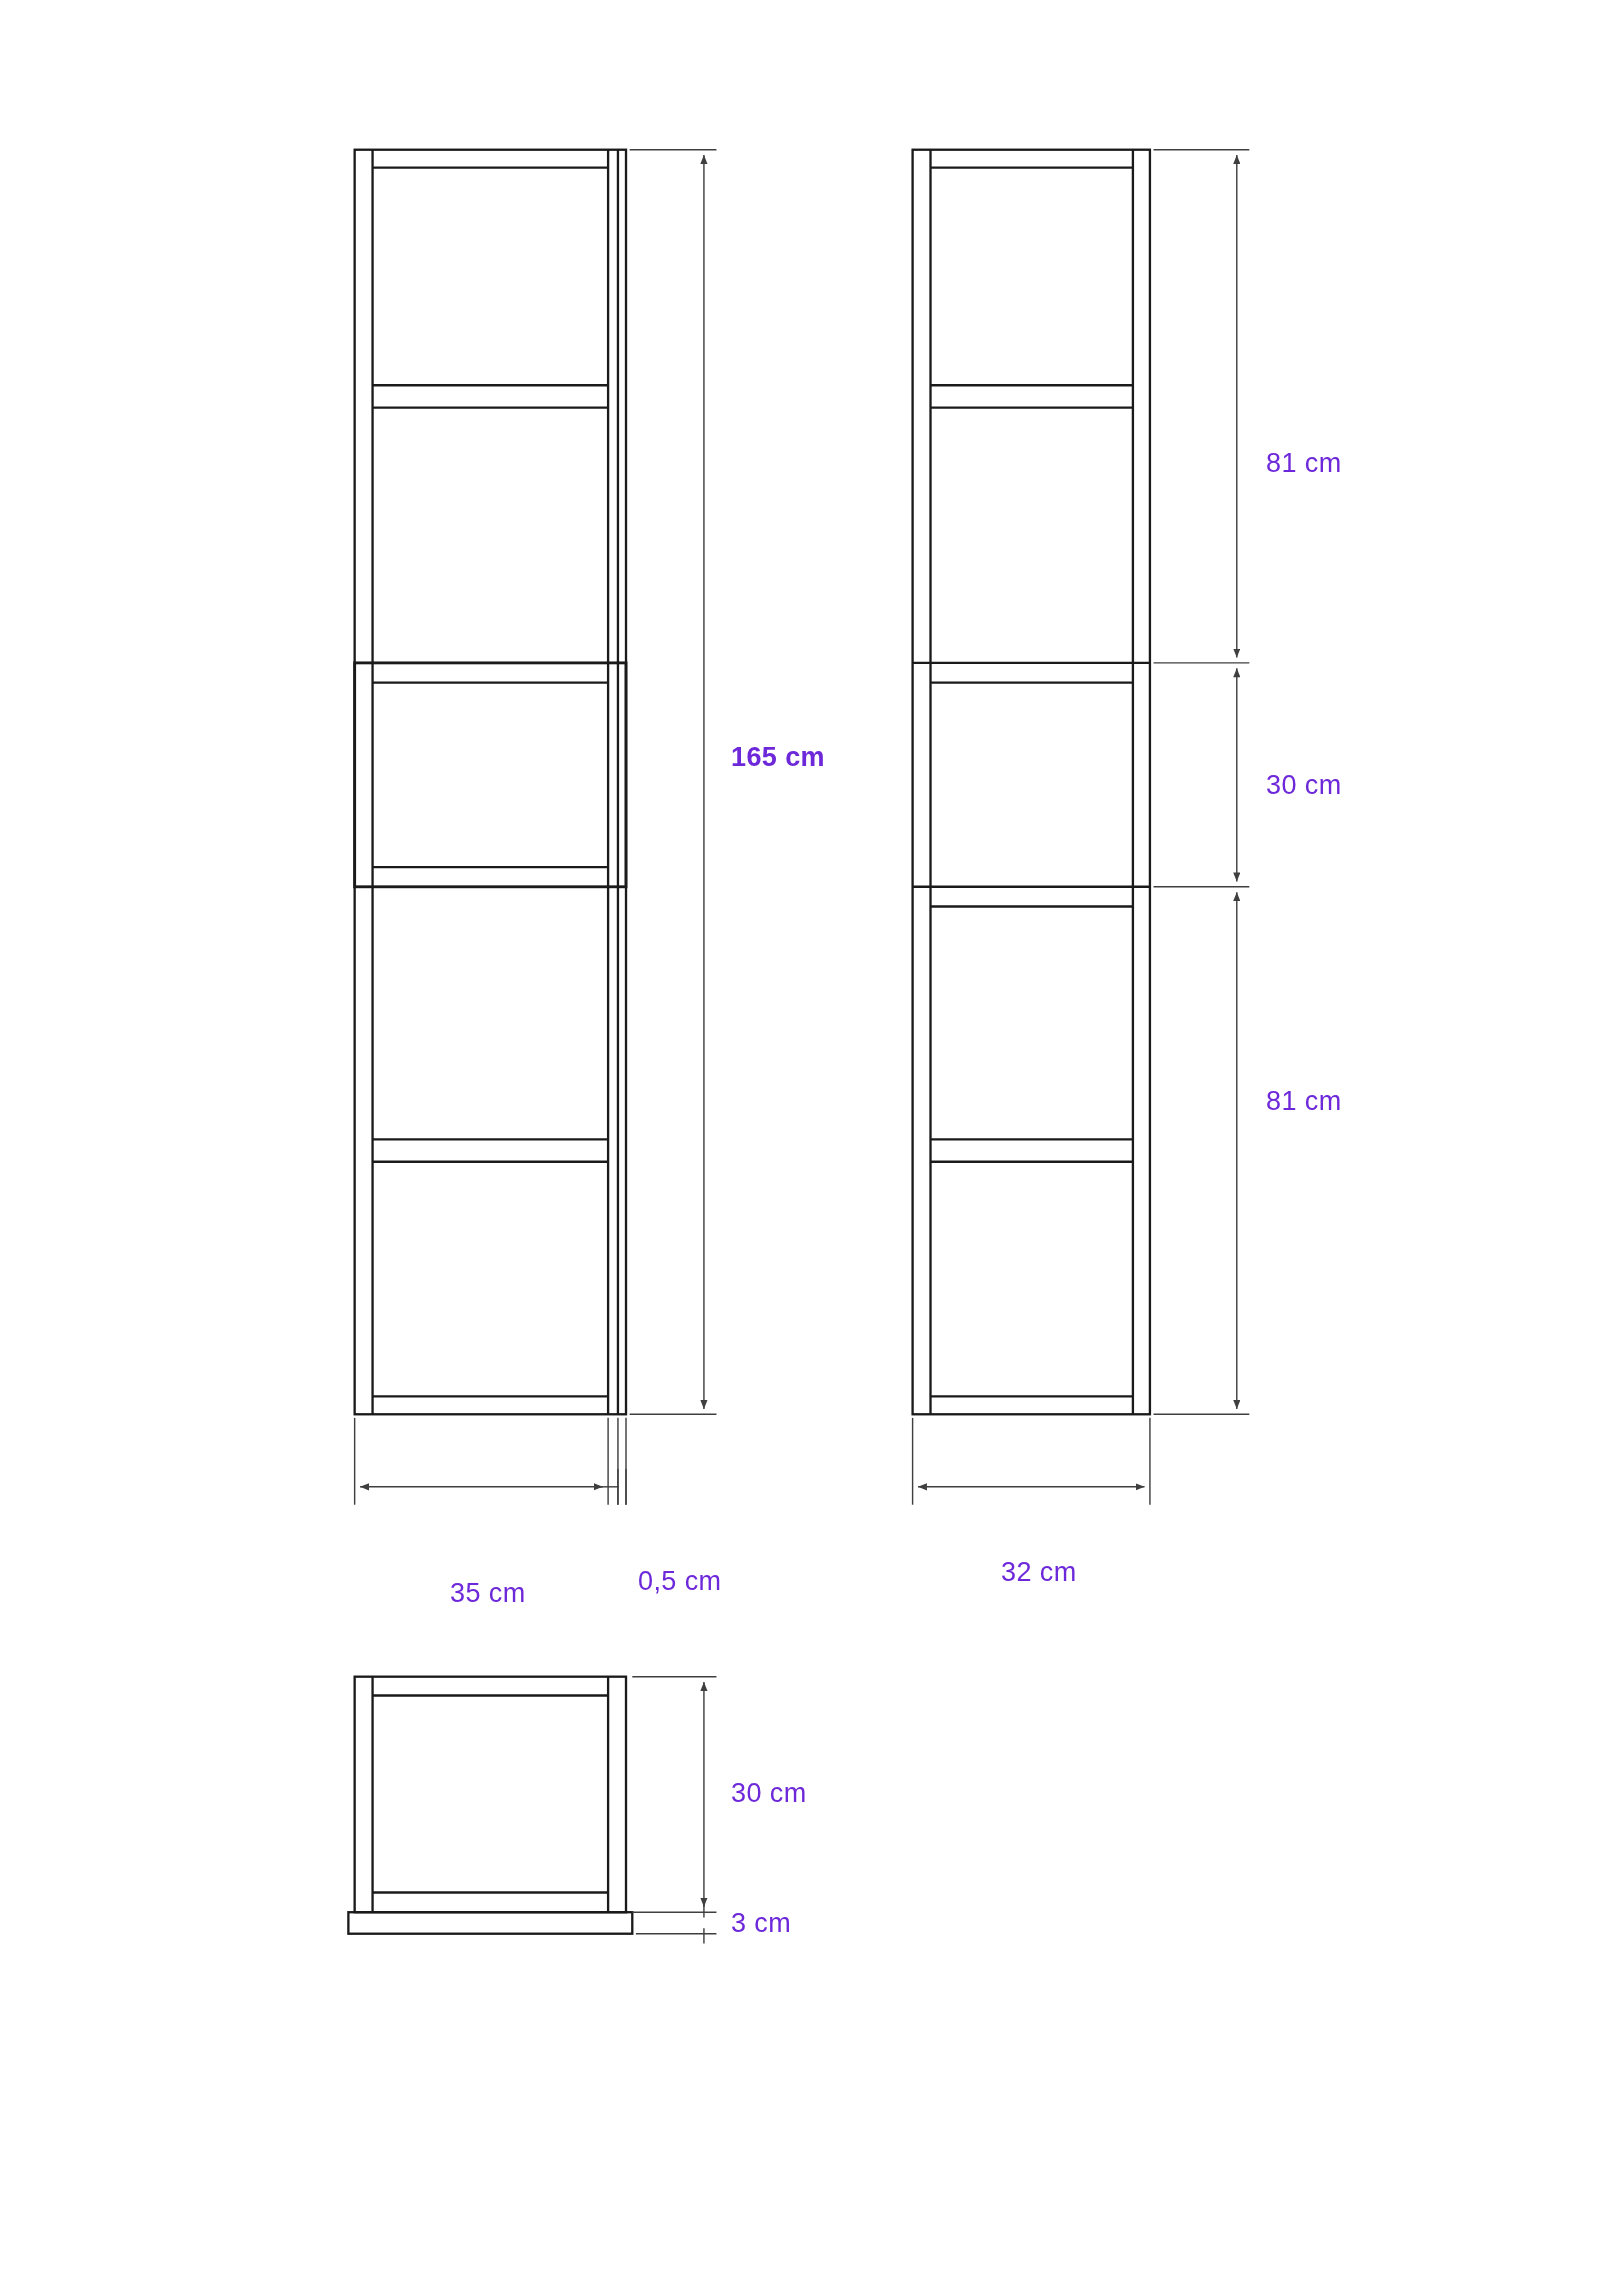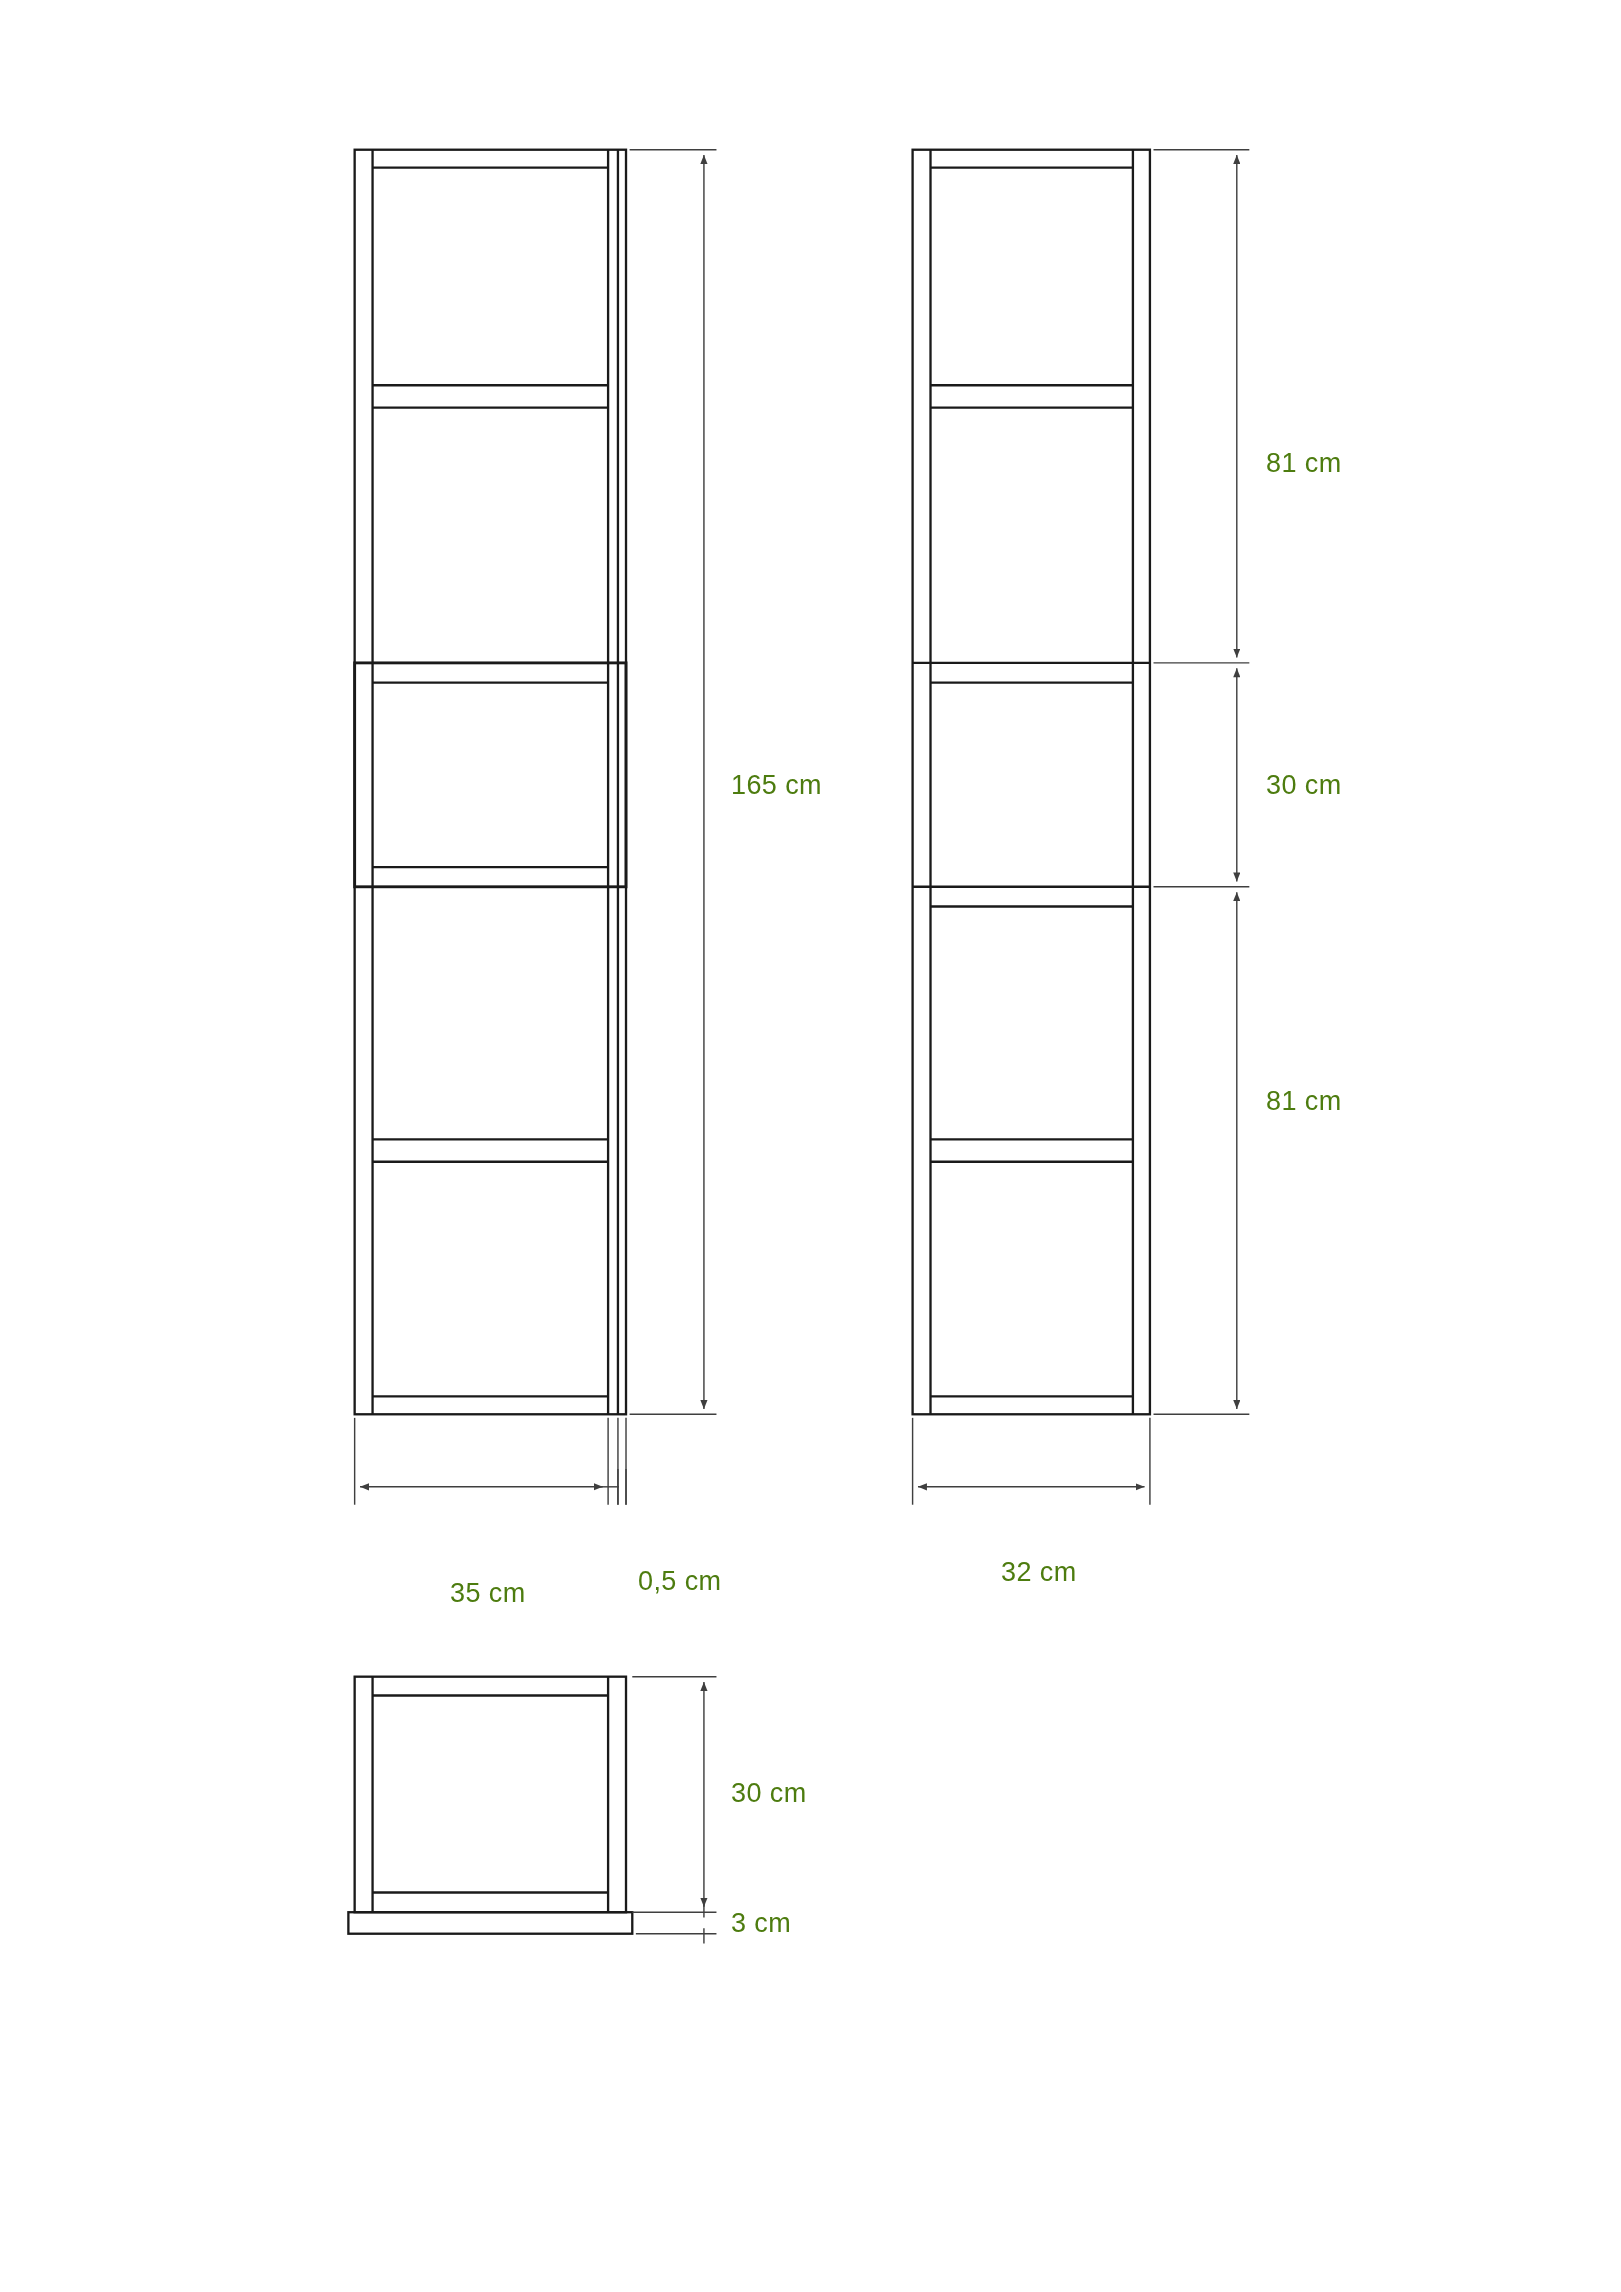--- a/index.html
+++ b/index.html
@@ -18,21 +18,21 @@
   #sheet {
     position: absolute;
     left: 0; top: 0;
     width: 1621px;
     height: 2293px;
   }
   .dim-label {
     position: absolute;
     font-family: "Liberation Sans", sans-serif;
     font-size: 27px;
-    color: #4d7c0f;
+    color: #6d28d9;
     white-space: nowrap;
     letter-spacing: 0.4px;
   }
   svg { display: block; }
 </style>
 </head>
 <body>
 
 <div id="sheet">
 
@@ -143,21 +143,21 @@
       <line x1="706" y1="2135" x2="800" y2="2135"></line>
       <line x1="710" y1="2159" x2="800" y2="2159"></line>
 
       <line x1="786" y1="1878" x2="786" y2="2129" marker-start="url(#arrStart)" marker-end="url(#arrEnd)"></line>
 
       <line x1="786" y1="2124" x2="786" y2="2141"></line>
       <line x1="786" y1="2153" x2="786" y2="2170"></line>
     </g>
   </svg>
 
-  <div class="dim-label" style="left:731px; top:770px;">165 cm</div>
+  <div class="dim-label" style="left:731px; top:742px;font-weight:bold;">165 cm</div>
   <div class="dim-label" style="left:450px; top:1578px;">35 cm</div>
   <div class="dim-label" style="left:638px; top:1566px;">0,5 cm</div>
 
   <div class="dim-label" style="left:1266px; top:448px;">81 cm</div>
   <div class="dim-label" style="left:1266px; top:770px;">30 cm</div>
   <div class="dim-label" style="left:1266px; top:1086px;">81 cm</div>
   <div class="dim-label" style="left:1001px; top:1557px;">32 cm</div>
 
   <div class="dim-label" style="left:731px; top:1778px;">30 cm</div>
   <div class="dim-label" style="left:731px; top:1908px;">3 cm</div>

